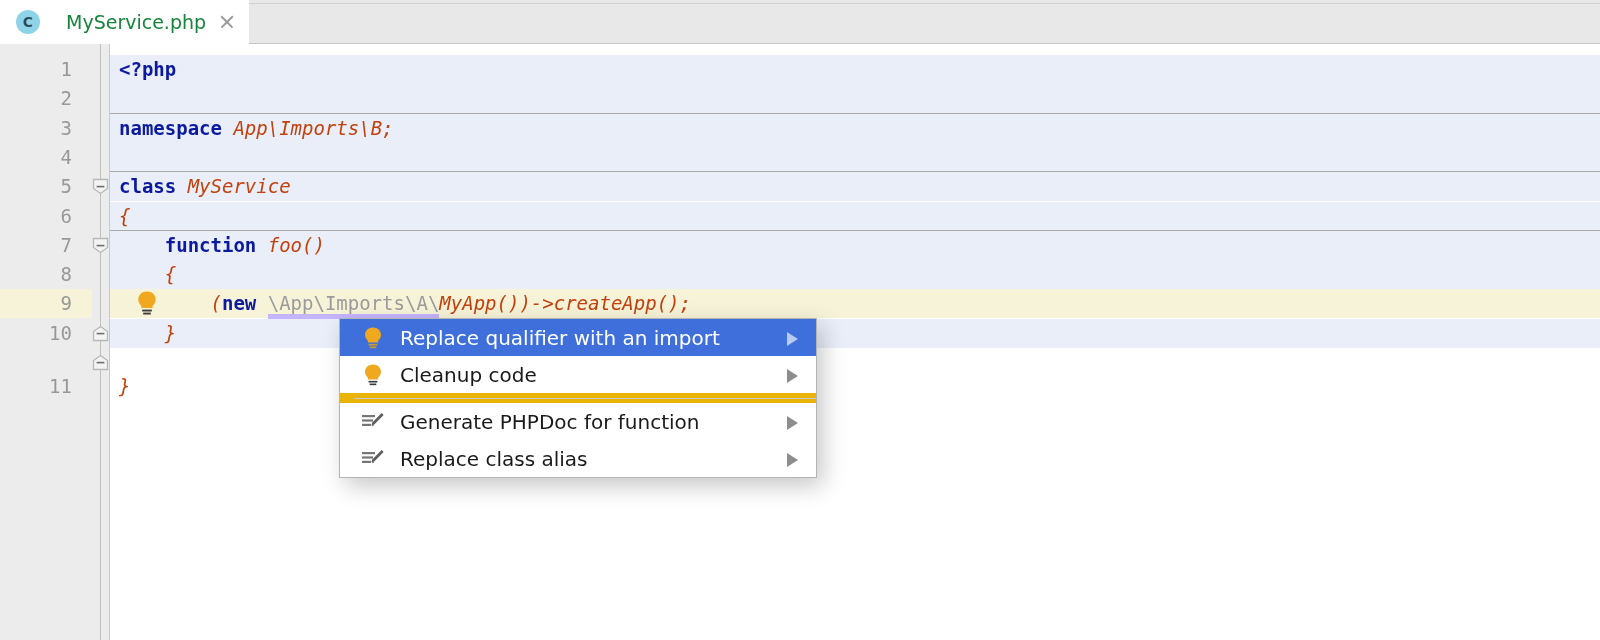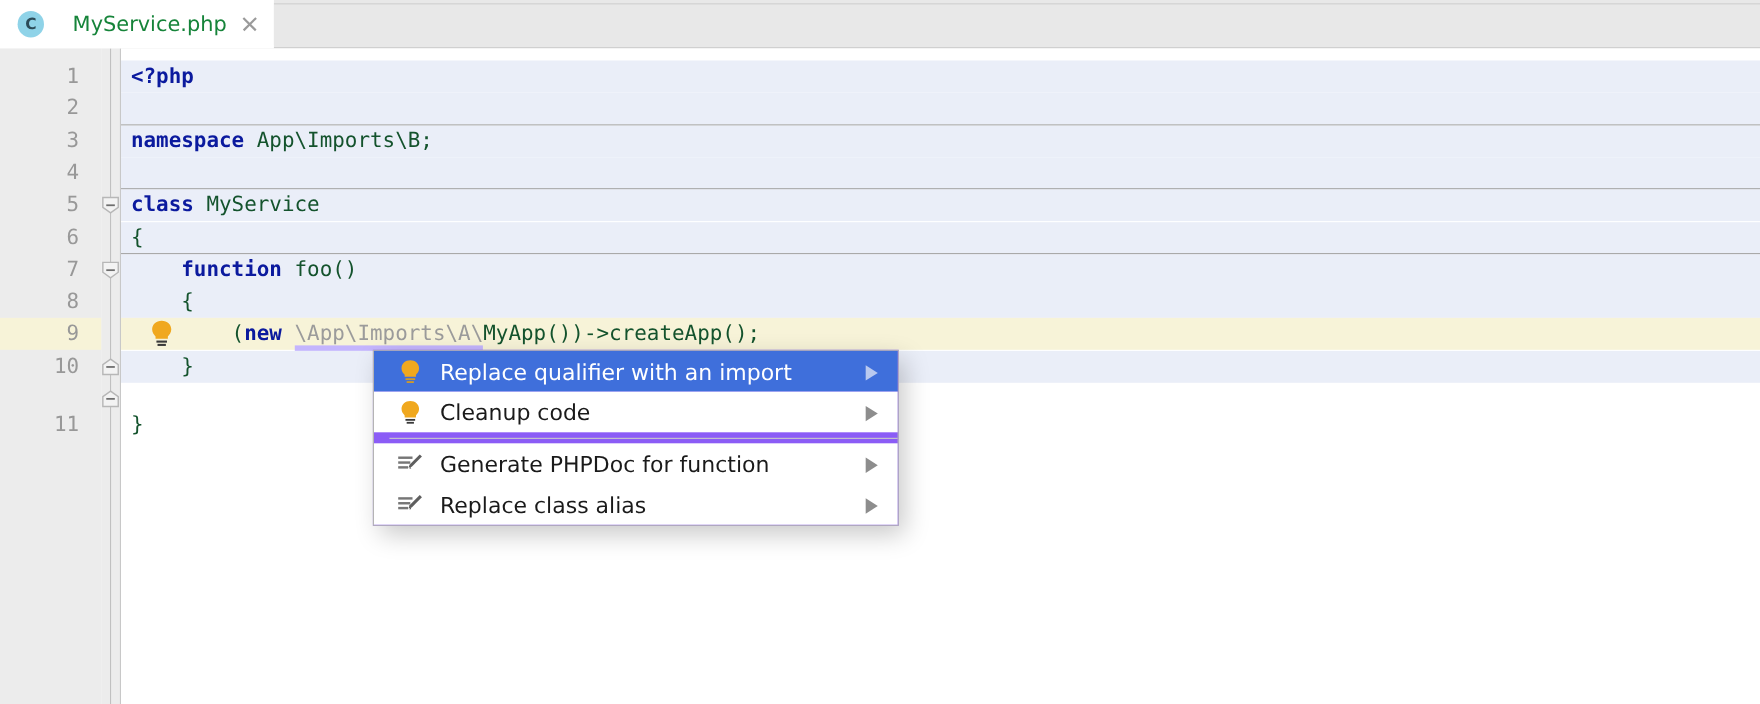--- a/index.html
+++ b/index.html
@@ -158,21 +158,21 @@
     width: 92px;
     height: 29px;
   }
   .bg-code .rowbg { background: #eaeef8; }
   .bg-white .rowbg { background: #ffffff; }
   .bg-cur  .rowbg { background: #f7f3d8; }
   .bg-cur  .numbg { background: #f7f3d8; }
 
   .kw   { color: #0b1a9e; font-weight: bold; }
   .qual { color: #9b9b9b; border-bottom: 5px solid #c4b5fd; }
-  .plain{ color: #14532d; }
+  .plain{ color: #c2410c; font-style: italic; }
 
   
   .sep {
     position: absolute;
     left: 110px;
     width: 1490px;
     height: 1px;
     background: #a9a9a9;
   }
 
@@ -193,21 +193,21 @@
     width: 24px;
     height: 26px;
   }
 
   
   #popup {
     position: absolute;
     left: 339px;
     top: 318px;
     width: 478px;
-    background: #8b5cf6;
+    background: #eab308;
     border: 1px solid #b4b4b4;
     box-sizing: border-box;
     box-shadow: 6px 8px 22px rgba(0,0,0,0.22);
     z-index: 40;
   }
   .mi {
     position: relative;
     height: 37px;
     display: flex;
     align-items: center;

